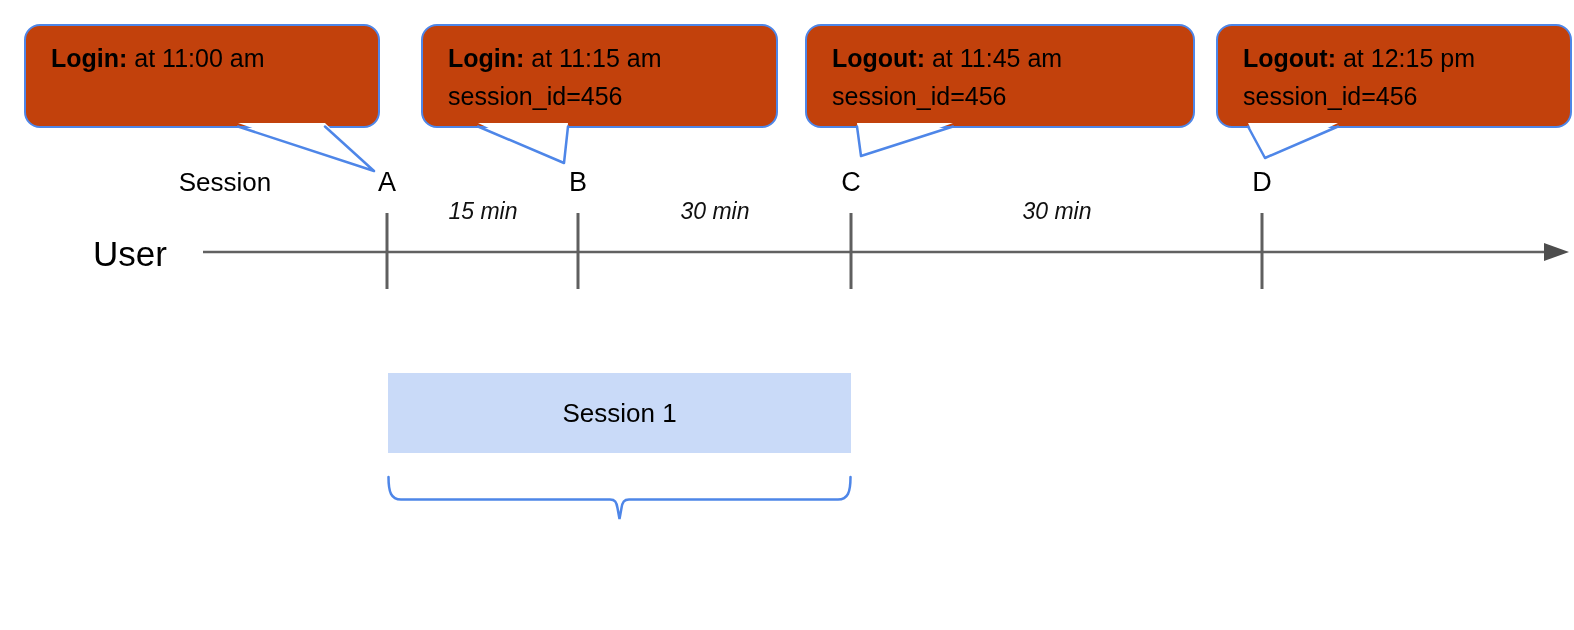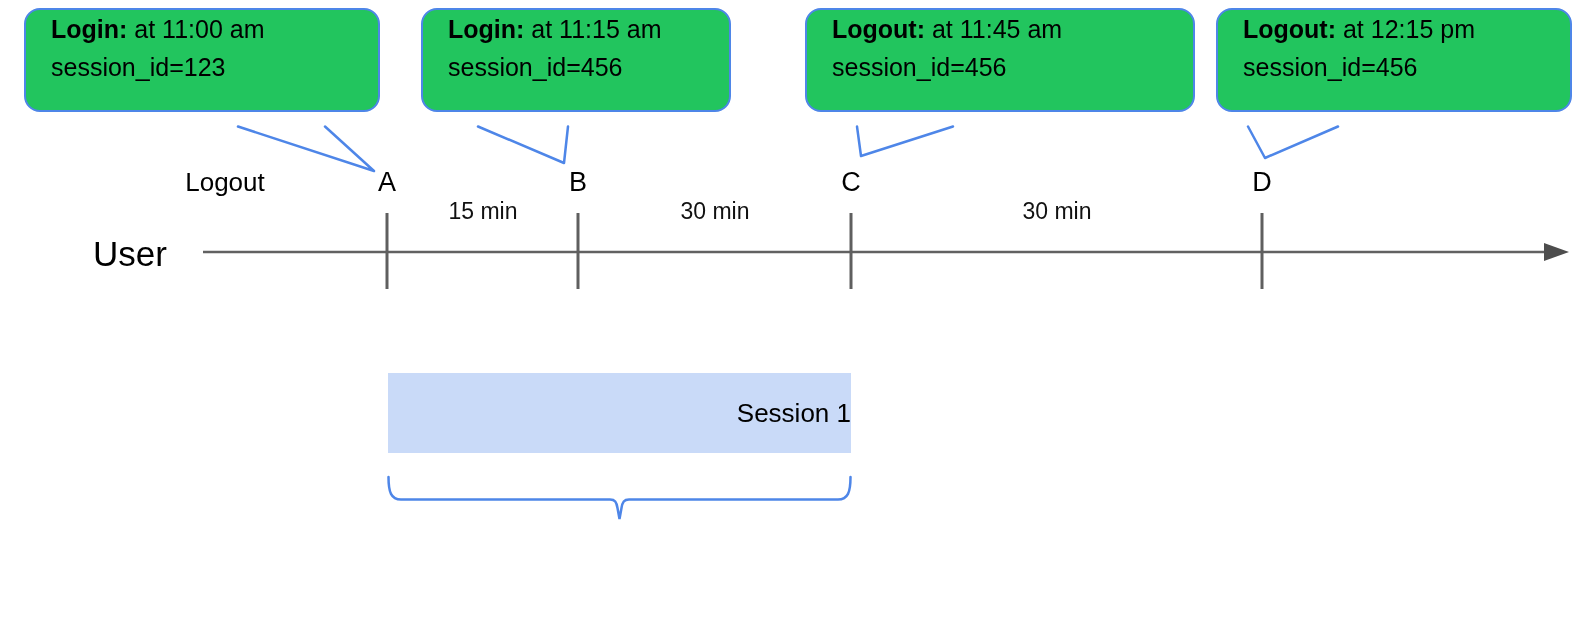--- a/index.html
+++ b/index.html
@@ -13,56 +13,55 @@
   .canvas{
     position:relative;
     width:1574px;height:630px;
     background:#fff;
     font-family:"Liberation Sans", sans-serif;
     color:var(--ink);
     overflow:hidden;
   }
   .bubble{
     position:absolute;
-    top:8px;height:104px;
+    top:24px;height:104px;
     box-sizing:border-box;
     border:2.5px solid var(--blue);
     border-radius:16px;
-    background:#22c55e;
-    padding:0 0 0 25px;
+    background:#c2410c;
+    padding:13px 0 0 25px;
     font-size:25px;
     line-height:38px;
     white-space:nowrap;
   }
   .bubble .b{font-weight:bold;}
   .overlay{position:absolute;left:0;top:0;z-index:5;}
   .label{position:absolute;white-space:nowrap;}
   .center{transform:translateX(-50%);}
   .events-label{left:225px;top:167px;font-size:26px;}
   .marker{top:167px;font-size:27px;}
-  .interval{top:198px;font-size:23px;color:#111;}
+  .interval{top:198px;font-size:23px;color:#111;font-style:italic;}
   .user-label{left:93px;top:234px;font-size:35px;}
   .session-box{
     position:absolute;left:388px;top:373px;width:463px;height:80px;
     background:var(--box-blue);
-    display:flex;align-items:center;justify-content:flex-end;
+    display:flex;align-items:center;justify-content:center;
     font-size:26px;
   }
   .session-length{left:619px;top:576px;font-size:28px;}
 </style>
 </head>
 <body>
 
 <div class="canvas">
 
   <div class="bubble" style="left:24px;width:356px;">
     <div><span class="b">Login:</span><span> at 11:00 am</span></div>
-    <div>session_id=123</div>
   </div>
-  <div class="bubble" style="left:421px;width:310px;">
+  <div class="bubble" style="left:421px;width:357px;">
     <div><span class="b">Login:</span><span> at 11:15 am</span></div>
     <div>session_id=456</div>
   </div>
   <div class="bubble" style="left:805px;width:390px;">
     <div><span class="b">Logout:</span><span> at 11:45 am</span></div>
     <div>session_id=456</div>
   </div>
   <div class="bubble" style="left:1192px;width:356px;margin-left:24px;">
     <div><span class="b">Logout:</span><span> at 12:15 pm</span></div>
     <div>session_id=456</div>
@@ -92,21 +91,21 @@
     <line x1="387" y1="213" x2="387" y2="289" style="stroke:var(--tick)" stroke-width="3"></line>
     <line x1="578" y1="213" x2="578" y2="289" style="stroke:var(--tick)" stroke-width="3"></line>
     <line x1="851" y1="213" x2="851" y2="289" style="stroke:var(--tick)" stroke-width="3"></line>
     <line x1="1262" y1="213" x2="1262" y2="289" style="stroke:var(--tick)" stroke-width="3"></line>
 
     <path d="M388.5,477 C388.5,492 391,499.5 401,499.5 L610,499.5 C615,499.5 616.5,502 617.5,508
              L619.5,519 L621.5,508 C622.5,502 624,499.5 629,499.5 L838,499.5
              C848,499.5 850.5,492 850.5,477" fill="none" style="stroke:var(--blue)" stroke-width="2.5" stroke-linecap="round"></path>
   </svg>
 
-  <div class="label events-label center">Logout</div>
+  <div class="label events-label center">Session</div>
   <div class="label marker center" style="left:387px;">A</div>
   <div class="label marker center" style="left:578px;">B</div>
   <div class="label marker center" style="left:851px;">C</div>
   <div class="label marker center" style="left:1262px;">D</div>
 
   <div class="label interval center" style="left:483px;">15 min</div>
   <div class="label interval center" style="left:715px;">30 min</div>
   <div class="label interval center" style="left:1057px;">30 min</div>
 
   <div class="label user-label">User</div>

